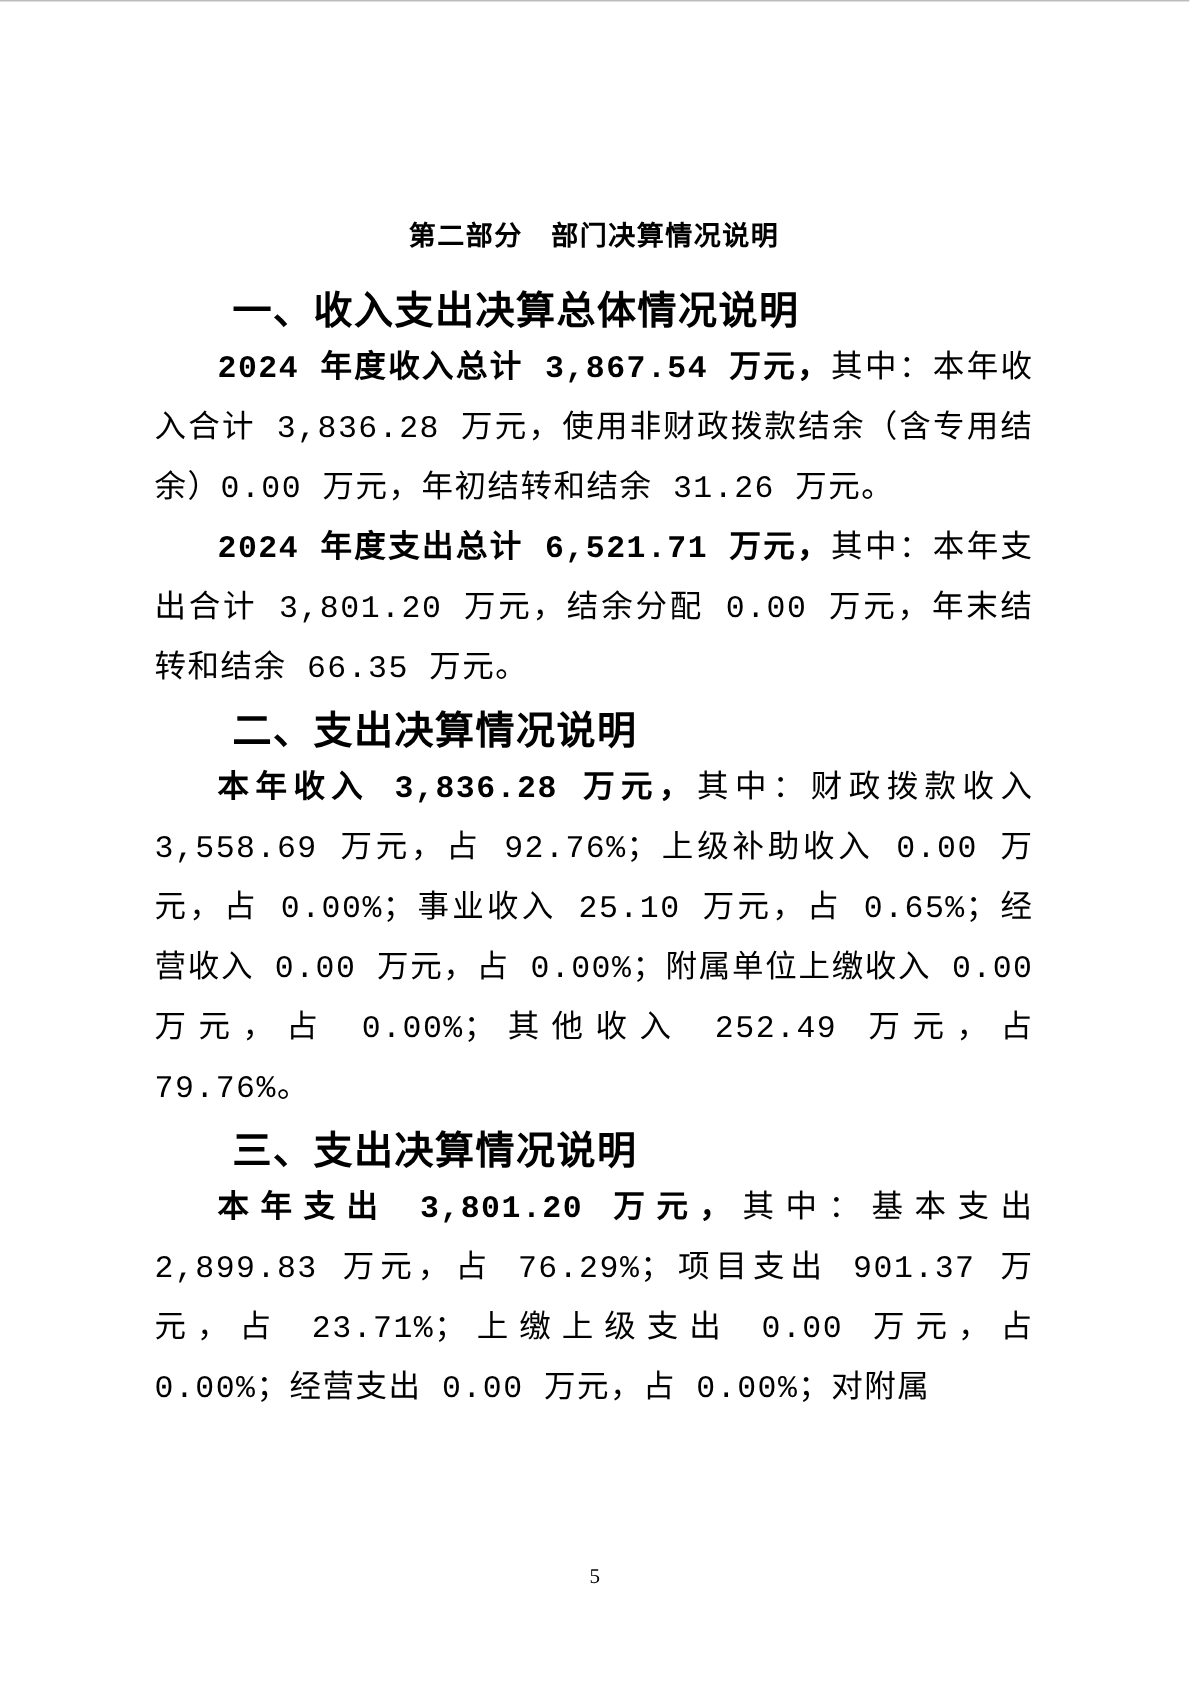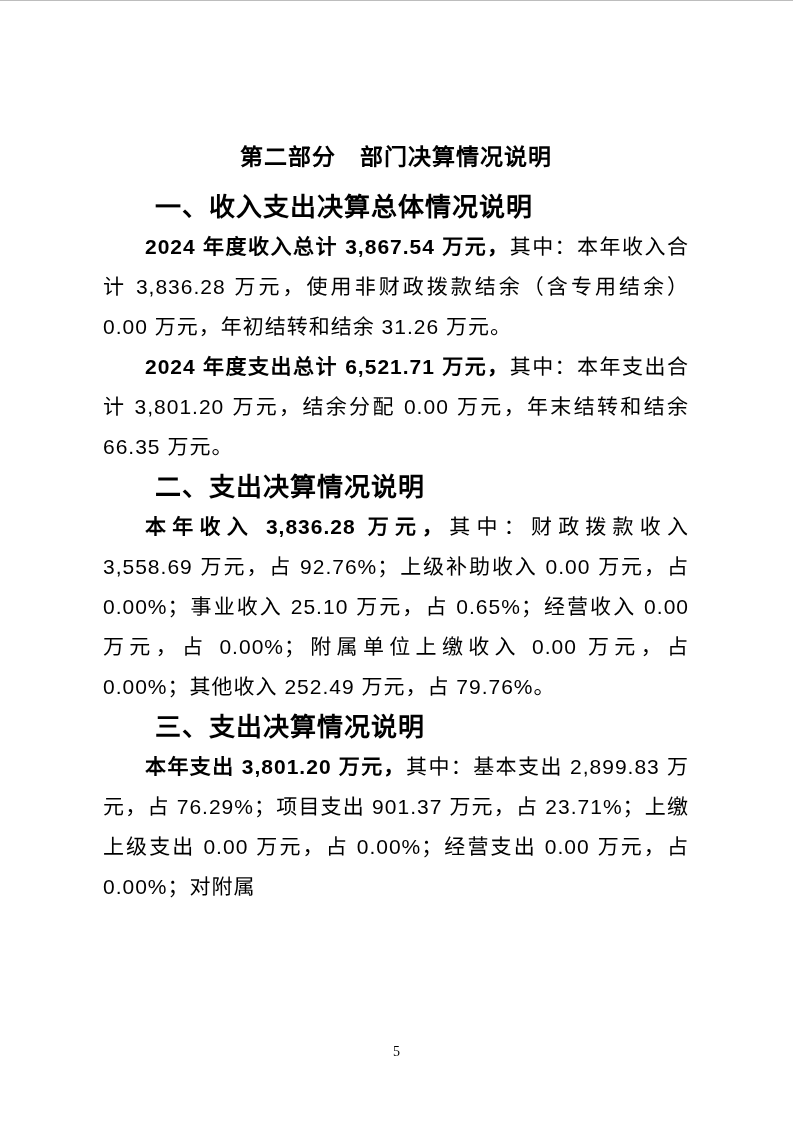--- a/index.html
+++ b/index.html
@@ -22,41 +22,41 @@
 
   .content {
     position: absolute;
     left: 103px;
     top: 139px;
     width: 586px;
   }
 
   .doc-title {
     font-family: "Liberation Sans", sans-serif;
-    font-size: 23px;
+    font-size: 18px;
     font-weight: 700;
     line-height: 34px;
     text-align: center;
     letter-spacing: 1px;
     margin-bottom: 13px;
     color: #000000;
   }
 
   .sec-heading {
     font-family: "Liberation Sans", sans-serif;
     font-size: 26px;
     font-weight: 700;
     line-height: 40px;
     text-indent: 2em;
     letter-spacing: 1px;
     color: #000000;
   }
 
   .para {
-    font-family: Liberation Sans, sans-serif;
+    font-family: Liberation Mono, monospace;
     font-size: 21px;
     line-height: 40px;
     text-indent: 2em;
     text-align: justify;
     text-justify: inter-character;
     letter-spacing: 1px;
     color: #000000;
   }
 
   .para .lead {

